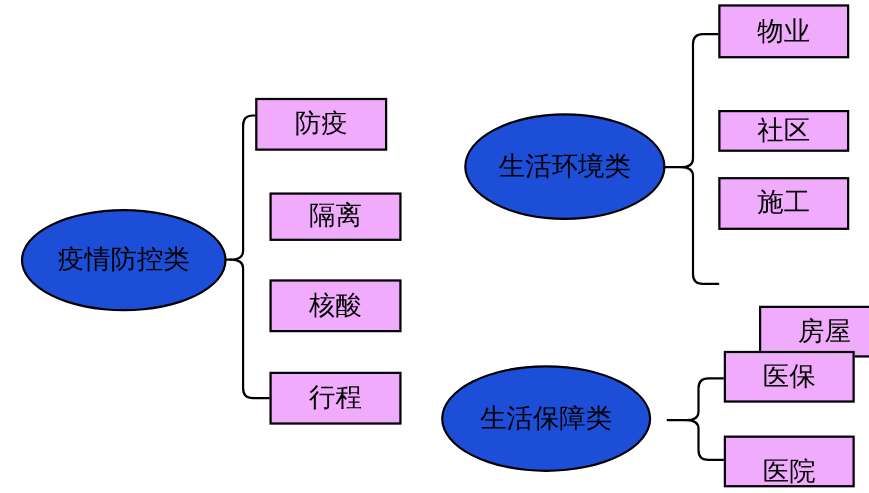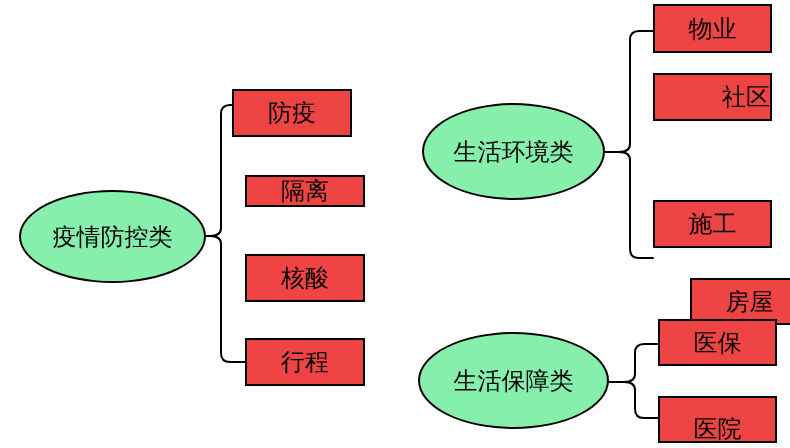--- a/index.html
+++ b/index.html
@@ -27,30 +27,30 @@
     stroke: #000000;
     stroke-width: 2;
     stroke-linecap: round;
     stroke-linejoin: round;
   }
   .ellipse {
     position: absolute;
     box-sizing: border-box;
     border: 2px solid #000000;
     border-radius: 50%;
-    background: #86efac;
+    background: #1d4ed8;
     display: flex;
     align-items: center;
     justify-content: center;
   }
   .box {
     position: absolute;
     box-sizing: border-box;
     border: 2px solid #000000;
-    background: #ef4444;
+    background: #f0abfc;
     display: flex;
     align-items: center;
     justify-content: center;
   }
   .label {
     color: #000000;
     font-size: 24px;
     line-height: 1;
     white-space: nowrap;
   }
@@ -73,44 +73,44 @@
   </svg>
 
   <div class="ellipse" style="left:19px; top:190px; width:187px; height:93px;">
     <span class="label">疫情防控类</span>
   </div>
 
   <div class="ellipse" style="left:422px; top:103px; width:183px; height:97px;">
     <span class="label">生活环境类</span>
   </div>
 
-  <div class="ellipse" style="left:418px; top:332px; width:191px; height:97px;text-align:center;">
+  <div class="ellipse" style="left:401px; top:332px; width:191px; height:97px;text-align:center;">
     <span class="label">生活保障类</span>
   </div>
 
   <div class="box" style="left:232px; top:89px; width:120px; height:48px;">
     <span class="label">防疫</span>
   </div>
-  <div class="box" style="left:245px; top:175px; width:120px; height:32px;">
+  <div class="box" style="left:245px; top:175px; width:120px; height:44px;">
     <span class="label">隔离</span>
   </div>
   <div class="box" style="left:245px; top:254px; width:120px; height:48px;text-align:right;">
     <span class="label">核酸</span>
   </div>
   <div class="box" style="left:245px; top:338px; width:120px; height:48px;">
     <span class="label">行程</span>
   </div>
 
   <div class="box" style="left:653px; top:4px; width:119px; height:49px;">
     <span class="label">物业</span>
   </div>
-  <div class="box" style="left:653px; top:73px; width:119px; height:48px;justify-content:flex-end;">
+  <div class="box" style="left:653px; top:100px; width:119px; height:38px;">
     <span class="label">社区</span>
   </div>
-  <div class="box" style="left:653px; top:161px; width:119px; height:48px;margin-top:39px;">
+  <div class="box" style="left:653px; top:161px; width:119px; height:48px;">
     <span class="label">施工</span>
   </div>
   <div class="box" style="left:690px; top:246px; width:119px; height:47px;margin-top:32px;">
     <span class="label">房屋</span>
   </div>
 
   <div class="box" style="left:658px; top:319px; width:119px; height:47px;">
     <span class="label">医保</span>
   </div>
   <div class="box" style="left:658px; top:396px; width:119px; height:47px;align-items:flex-end;">

